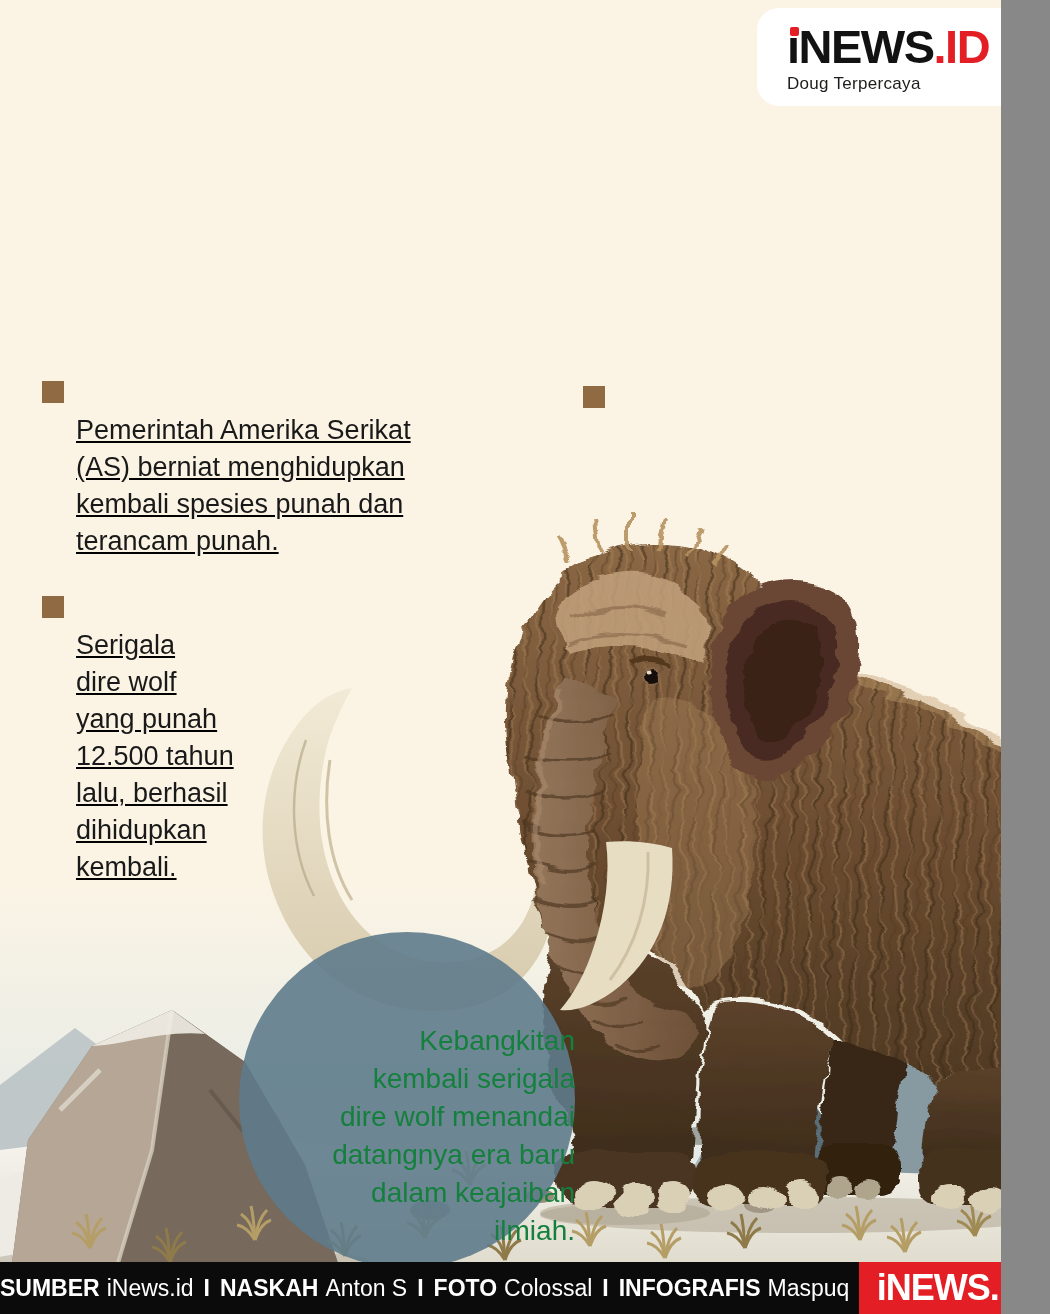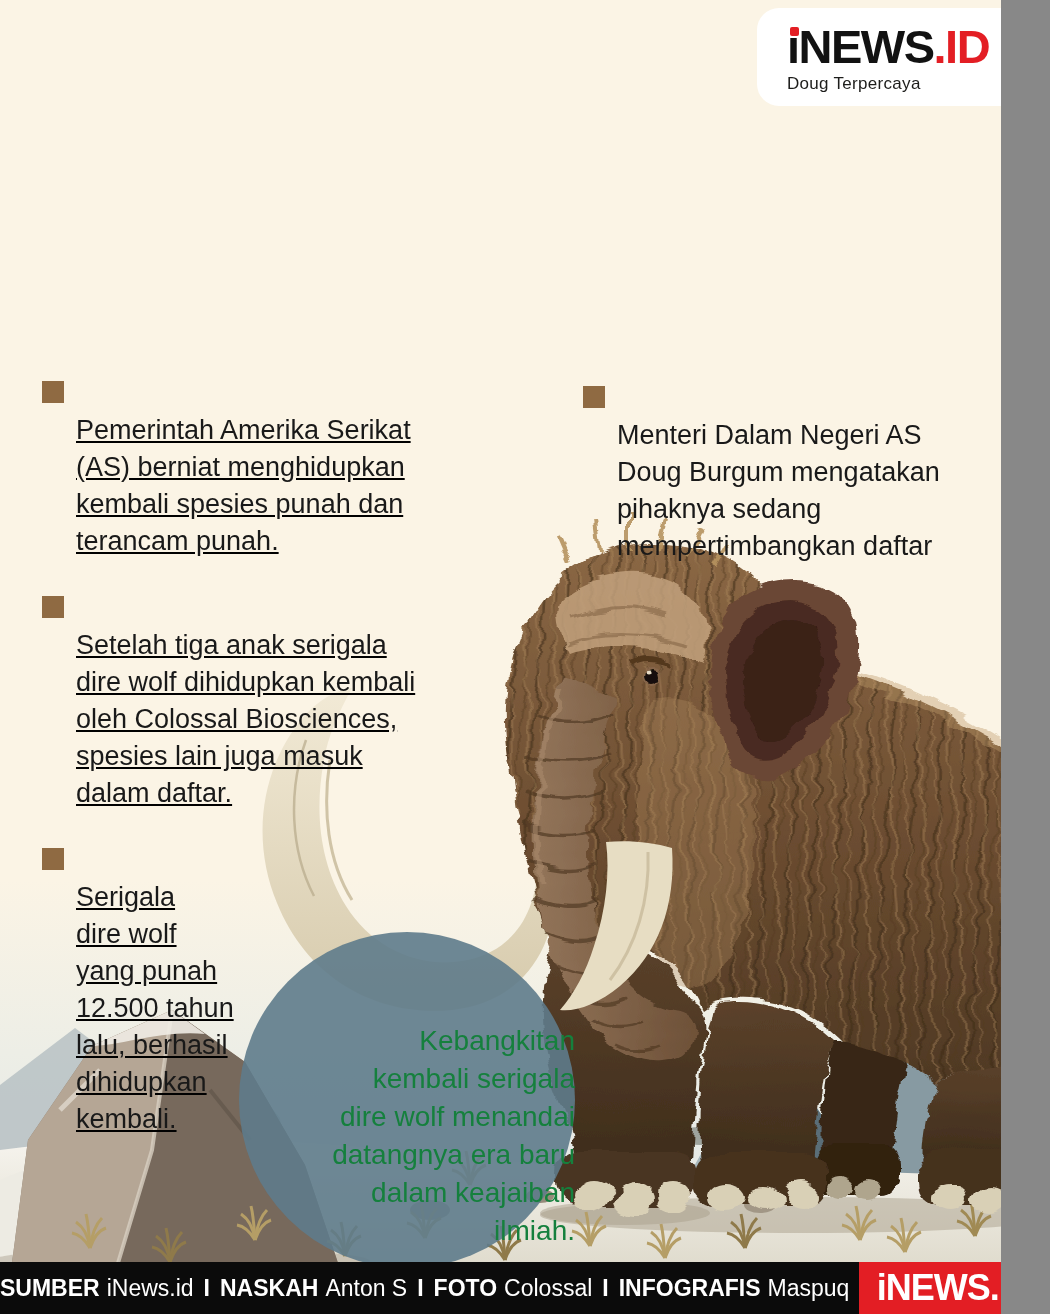--- a/index.html
+++ b/index.html
@@ -252,44 +252,34 @@
   </div>
 
 
   <div class="bullets-left">
     <div class="bullet">
       <span class="marker"></span><span>Pemerintah Amerika Serikat
 (AS) berniat menghidupkan
 kembali spesies punah dan
 terancam punah.</span>
     </div>
-    <div class="bullet b2">
-      <span class="marker"></span><span>Setelah tiga anak serigala
-dire wolf dihidupkan kembali
-oleh Colossal Biosciences,
-spesies lain juga masuk
-dalam daftar.</span>
-    </div>
     <div class="bullet b3">
       <span class="marker"></span><span>Serigala
 dire wolf
 yang punah
 12.500 tahun
 lalu, berhasil
 dihidupkan
 kembali.</span>
     </div>
   </div>
 
   <div class="bullets-right">
     <div class="bullet">
-      <span class="marker"></span><span>Menteri Dalam Negeri AS
-Doug Burgum mengatakan
-pihaknya sedang
-mempertimbangkan daftar</span>
+      <span class="marker"></span>
     </div>
   </div>
 
   <div class="callout">
     <span>Kebangkitan
 kembali serigala
 dire wolf menandai
 datangnya era baru
 dalam keajaiban
 ilmiah.</span>

